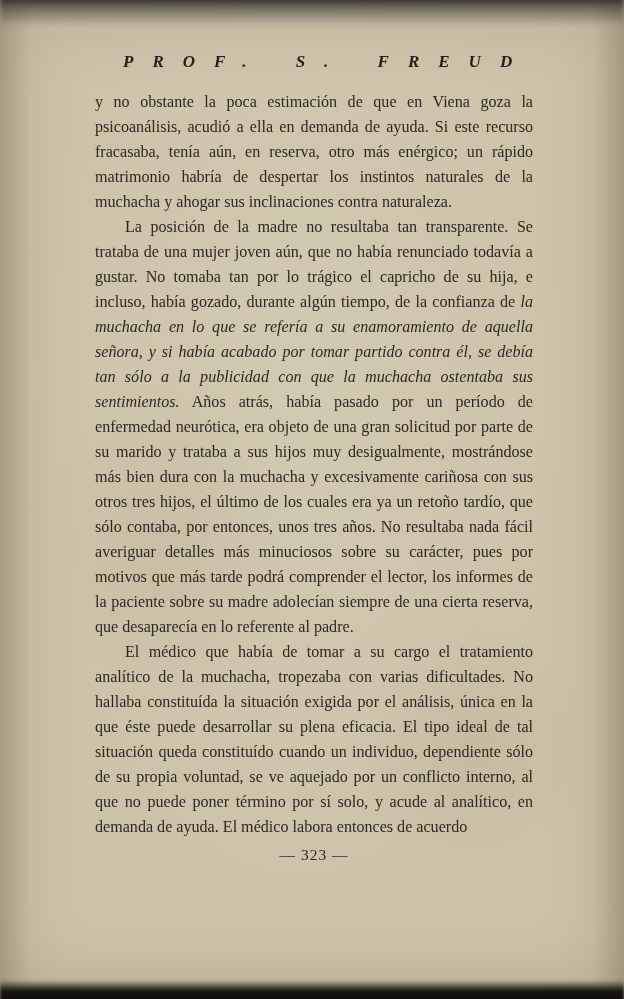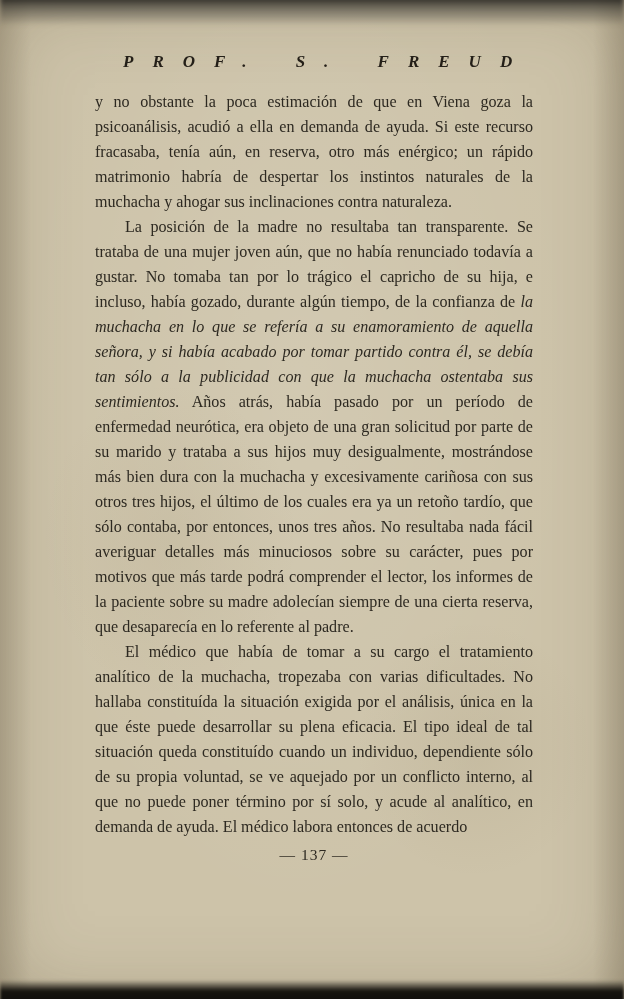--- a/index.html
+++ b/index.html
@@ -105,20 +105,20 @@
     <main class="text-block">
 
       <p class="para continuation"><span>y no obstante la poca estimación de que en Viena goza la psicoanálisis, acudió a ella en demanda de ayuda. Si este recurso fracasaba, tenía aún, en reserva, otro más enérgico; un rápido matrimonio habría de despertar los instintos naturales de la muchacha y ahogar sus inclinaciones contra naturaleza.</span></p>
 
       <p class="para"><span>La posición de la madre no resultaba tan transparente. Se trataba de una mujer joven aún, que no había renunciado todavía a gustar. No tomaba tan por lo trágico el capricho de su hija, e incluso, había gozado, durante algún tiempo, de la confianza de </span><em class="emph">la muchacha en lo que se refería a su enamoramiento de aquella señora, y si había acabado por tomar partido contra él, se debía tan sólo a la publicidad con que la muchacha ostentaba sus sentimientos.</em><span> Años atrás, había pasado por un período de enfermedad neurótica, era objeto de una gran solicitud por parte de su marido y trataba a sus hijos muy desigualmente, mostrándose más bien dura con la muchacha y excesivamente cariñosa con sus otros tres hijos, el último de los cuales era ya un retoño tardío, que sólo contaba, por entonces, unos tres años. No resultaba nada fácil averiguar detalles más minuciosos sobre su carácter, pues por motivos que más tarde podrá comprender el lector, los informes de la paciente sobre su madre adolecían siempre de una cierta reserva, que desaparecía en lo referente al padre.</span></p>
 
       <p class="para"><span>El médico que había de tomar a su cargo el tratamiento analítico de la muchacha, tropezaba con varias dificultades. No hallaba constituída la situación exigida por el análisis, única en la que éste puede desarrollar su plena eficacia. El tipo ideal de tal situación queda constituído cuando un individuo, dependiente sólo de su propia voluntad, se ve aquejado por un conflicto interno, al que no puede poner término por sí solo, y acude al analítico, en demanda de ayuda. El médico labora entonces de acuerdo</span></p>
 
     </main>
 
-    <footer class="page-number">— 137 —</footer>
+    <footer class="page-number">— 323 —</footer>
 
   </div>
 
   <div class="edge-top"></div>
   <div class="edge-bottom"></div>
 
 </div>
 
 </body></html>

